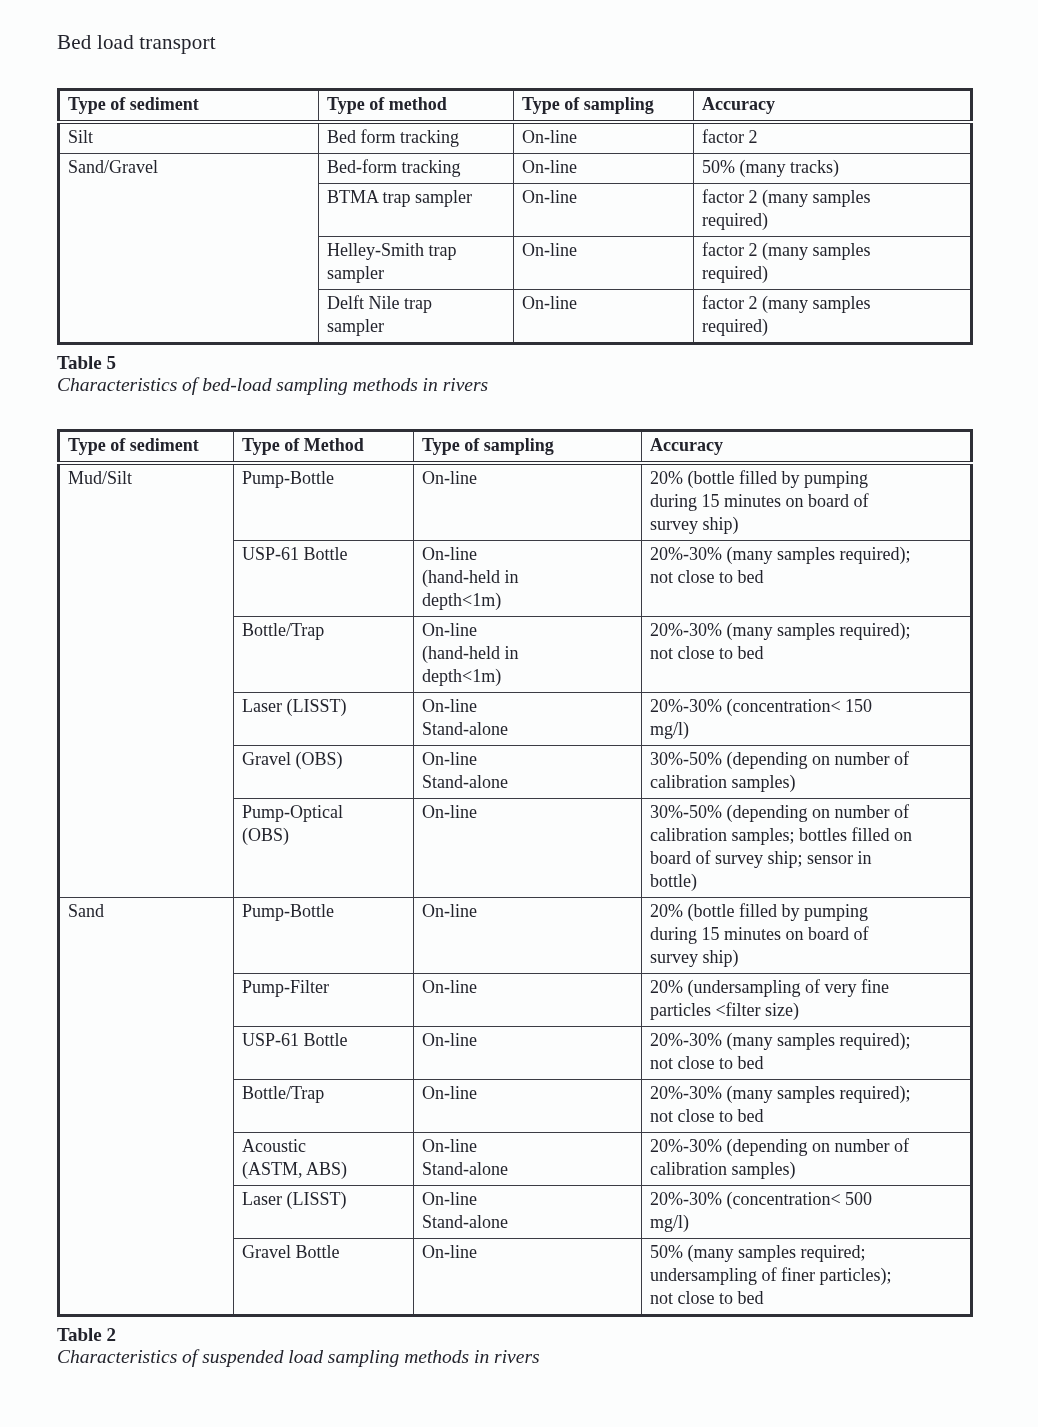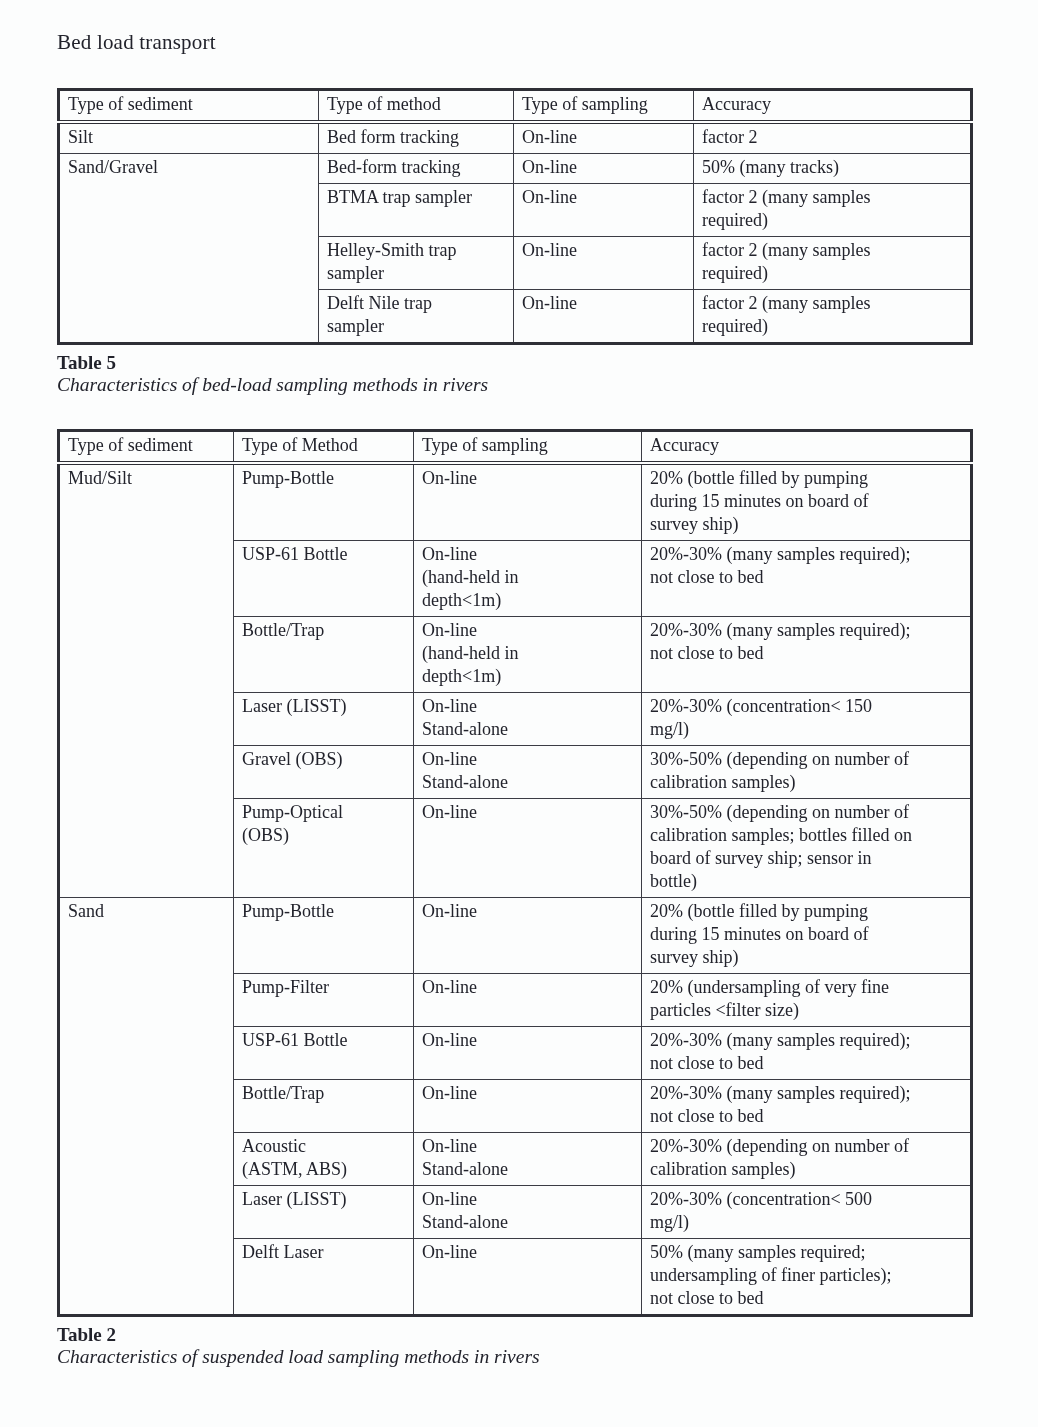--- a/index.html
+++ b/index.html
@@ -32,21 +32,21 @@
     margin-top: 33px;
     table-layout: fixed;
   }
   table.data-table, table.data-table th, table.data-table td {
     border: 1px solid #3b3c44;
   }
   table.data-table {
     border: 3px solid #2e2f36;
   }
   table.data-table th {
-    font-weight: normal;
+    font-weight: bold;
     border-bottom: 4px double #2e2f36;
   }
   table.data-table th, table.data-table td {
     font-size: 18px;
     line-height: 23px;
     padding: 2px 8px 4px 8px;
     text-align: left;
     vertical-align: top;
     white-space: pre-line;
     overflow: hidden;
@@ -221,21 +221,21 @@
 calibration samples)</td>
       </tr>
       <tr>
         <td>Laser (LISST)</td>
         <td>On-line
 Stand-alone</td>
         <td>20%-30% (concentration&lt; 500
 mg/l)</td>
       </tr>
       <tr>
-        <td>Delft Laser</td>
+        <td>Gravel Bottle</td>
         <td>On-line</td>
         <td>50% (many samples required;
 undersampling of finer particles);
 not close to bed</td>
       </tr>
     </tbody>
   </table>
 
   <div class="table-label">Table 2</div>
   <div class="table-caption">Characteristics of suspended load sampling methods in rivers</div>

